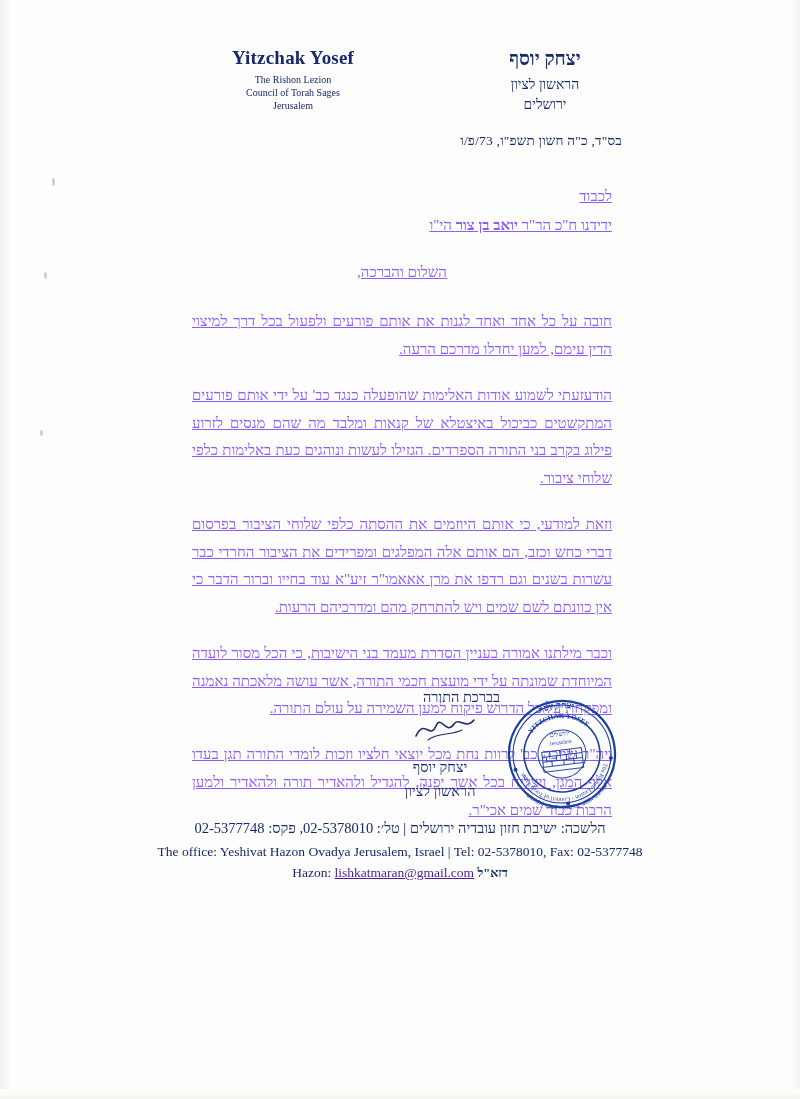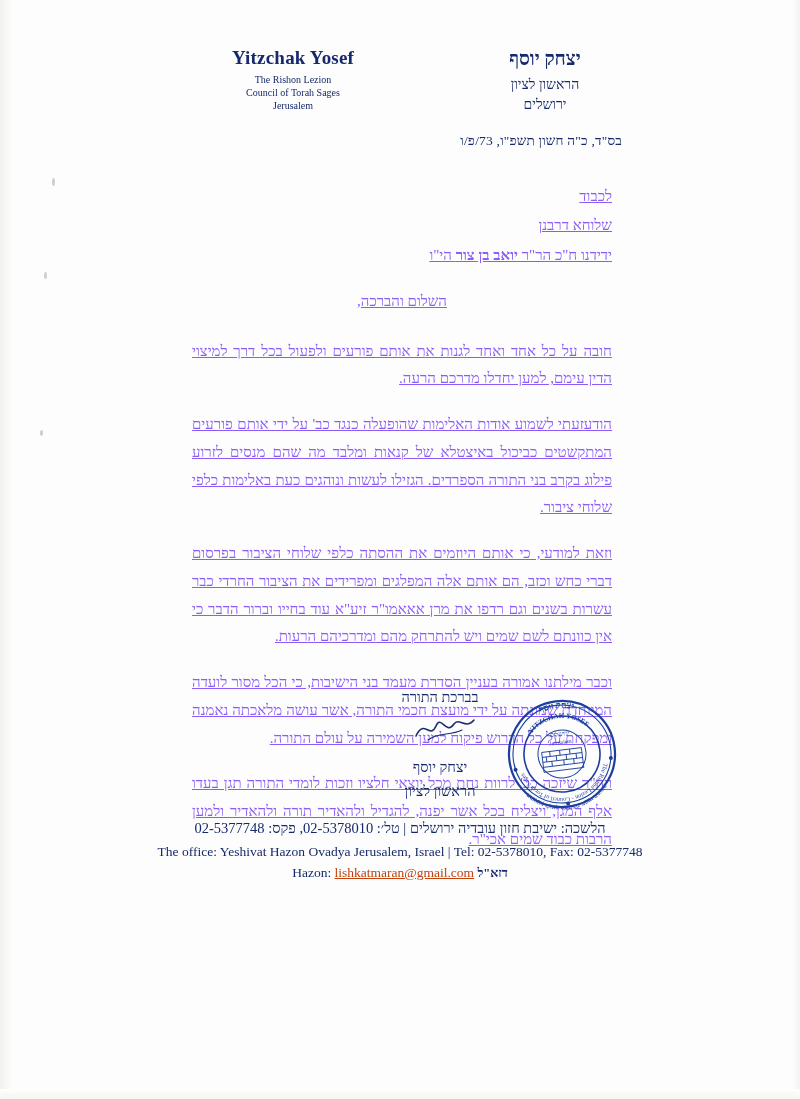--- a/index.html
+++ b/index.html
@@ -134,21 +134,21 @@
     top: 686px;
     left: 0;
     right: 0;
     height: 130px;
   }
   .sig-text {
     position: absolute;
     right: 300px;
     top: 0;
     direction: rtl;
-    text-align: center;
+    text-align: right;
     font-size: 14.5px;
     line-height: 1.6;
     color: #16296b;
     width: 120px;
   }
   .sig-scribble {
     position: absolute;
     right: 320px;
     top: 24px;
     width: 70px;
@@ -237,21 +237,20 @@
       <div class="line">ירושלים</div>
     </div>
   </div>
 
   <div class="datestamp">בס"ד, כ"ה חשון תשפ"ו, 73/פ/ו</div>
 
   <div class="letter-body">
 
     <div class="salutation-block">
       <div class="l1">לכבוד</div>
-      <div class="l2">שלוחא דרבנן</div>
       <div class="l3"><span>ידידנו ח"כ הר"ר </span><b>יואב בן צור</b><span> הי"ו</span></div>
     </div>
 
     <div class="greeting">השלום והברכה,</div>
 
     <p class="para">חובה על כל אחד ואחד לגנות את אותם פורעים ולפעול בכל דרך למיצוי הדין עימם, למען יחדלו מדרכם הרעה.</p>
     <p class="para">הודעזעתי לשמוע אודות האלימות שהופעלה כנגד כב' על ידי אותם פורעים המתקשטים כביכול באיצטלא של קנאות ומלבד מה שהם מנסים לזרוע פילוג בקרב בני התורה הספרדים. הגזילו לעשות ונוהגים כעת באלימות כלפי שלוחי ציבור.</p>
     <p class="para">וזאת למודעי, כי אותם היוזמים את ההסתה כלפי שלוחי הציבור בפרסום דברי כחש וכזב, הם אותם אלה המפלגים ומפרידים את הציבור החרדי כבר עשרות בשנים וגם רדפו את מרן אאאמו"ר זיע"א עוד בחייו וברור הדבר כי אין כוונתם לשם שמים ויש להתרחק מהם ומדרכיהם הרעות.</p>
     <p class="para">וכבר מילתנו אמורה בעניין הסדרת מעמד בני הישיבות, כי הכל מסור לועדה המיוחדת שמונתה על ידי מועצת חכמי התורה, אשר עושה מלאכתה נאמנה ומפקחת על כל הדרוש פיקוח למען השמירה על עולם התורה.</p>
     <p class="para">ויה"ר שיזכה כב' לרוות נחת מכל יוצאי חלציו וזכות לומדי התורה תגן בעדו אלף המגן, ויצליח בכל אשר יפנה, להגדיל ולהאדיר תורה ולהאדיר ולמען הרבות כבוד שמים אכי"ר.</p>
@@ -320,18 +319,18 @@
         <text x="68" y="44" text-anchor="middle" font-family="'Liberation Serif', serif" font-size="6.5" fill="#1c3f9e" stroke="none">ירושלים</text>
         <text x="68" y="52" text-anchor="middle" font-family="'Liberation Serif', serif" font-size="5.5" fill="#1c3f9e" stroke="none">Jerusalem</text>
       </g>
     </svg>
   </div>
 
   <div class="footer">
     <div class="f-he">הלשכה: ישיבת חזון עובדיה ירושלים | טל׳: 02-5378010, פקס: 02-5377748</div>
     <div class="f-en">The office: Yeshivat Hazon Ovadya Jerusalem, Israel | Tel: 02-5378010, Fax: 02-5377748</div>
     <div class="f-em">
-      <span>Hazon: </span><a href="#" style="color:#c2410c;">lishkatmaran@gmail.com</a>
+      <span>Hazon: </span><a href="#" style="color:#4c1d95;">lishkatmaran@gmail.com</a>
       <span class="bs-d">דזא"ל</span>
     </div>
   </div>
 
 </div>
 
 </body></html>

